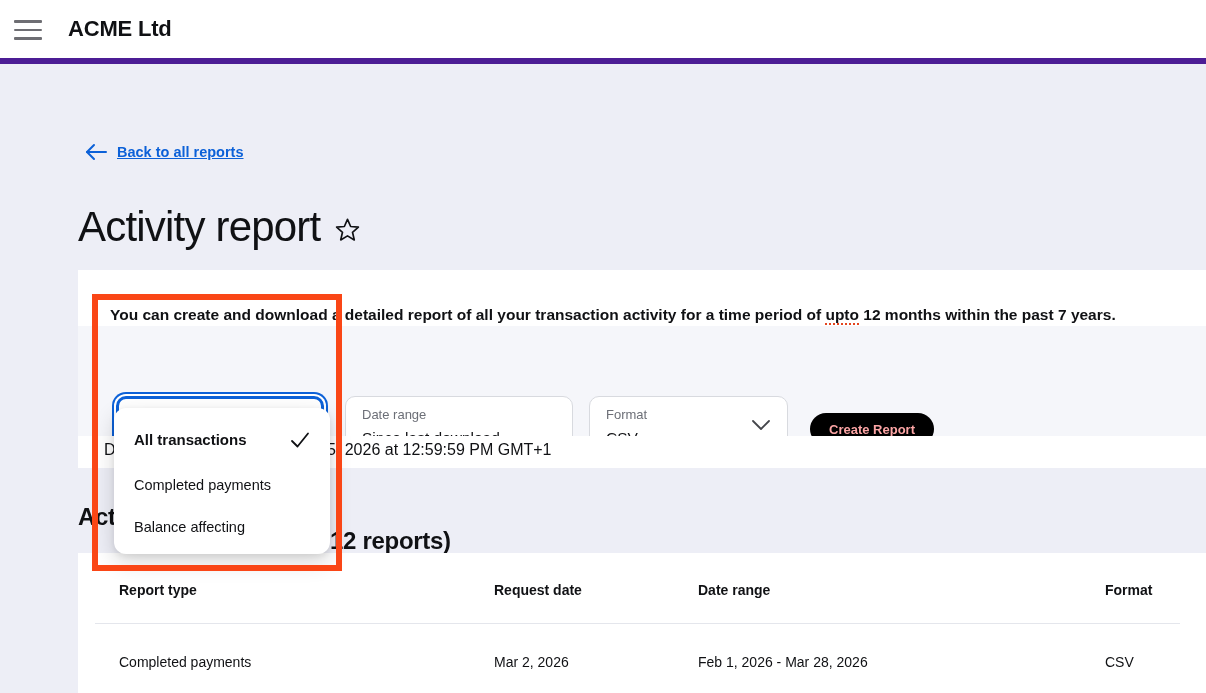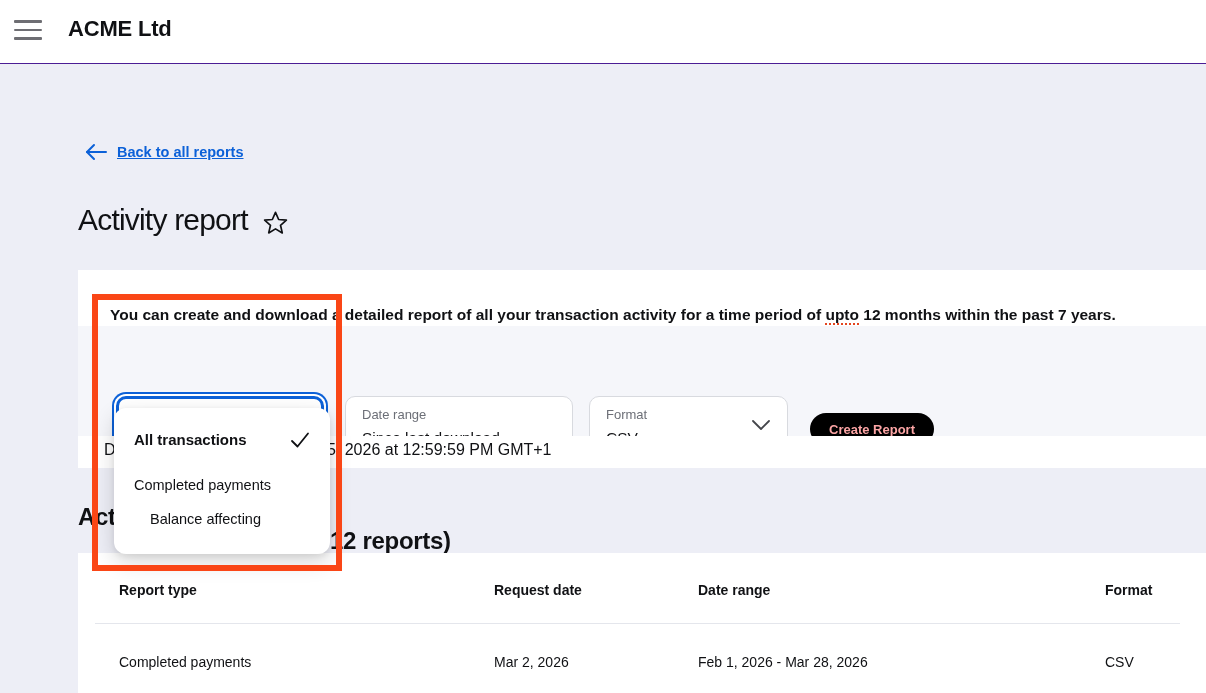--- a/index.html
+++ b/index.html
@@ -2,32 +2,32 @@
 <html style="--accent: #0C61D8; --annotation: #FA4616; --page-bg: #EDEEF6; --band-bg: #F5F6FA; --button-bg: #000000;"><head>
 <meta charset="utf-8">
 <style>
   html,body{margin:0;padding:0;background:#fff;}
   .stage{
     position:relative;width:1206px;height:693px;overflow:hidden;
     font-family:"Liberation Sans",sans-serif;color:#101114;
     background:var(--page-bg,#EDEEF6);
   }
   
-  .app-header{position:absolute;left:0;top:0;width:1206px;height:64px;background:#fff;border-bottom:1px solid #4c1d95;box-sizing:border-box;}
+  .app-header{position:absolute;left:0;top:0;width:1206px;height:64px;background:#fff;border-bottom:6px solid #4c1d95;box-sizing:border-box;}
   .hamburger{position:absolute;left:14px;top:20px;width:28px;height:21px;background:none;border:none;padding:0;cursor:pointer;}
   .hamburger .bar{position:absolute;left:0;width:28px;height:2.5px;background:#6E6E73;border-radius:1px;}
   .hamburger .bar:nth-child(1){top:0;}
   .hamburger .bar:nth-child(2){top:8.5px;}
   .hamburger .bar:nth-child(3){top:17px;}
   .brand{position:absolute;left:68px;top:16px;font-size:22px;font-weight:700;letter-spacing:-.2px;}
   
   .back-link{position:absolute;left:84px;top:143px;display:flex;align-items:center;gap:9px;cursor:pointer;text-decoration:none;}
   .back-link .lbl{font-size:14.5px;font-weight:700;color:var(--accent,#0C61D8);text-decoration:underline;}
   
-  .page-title{position:absolute;left:78px;top:203px;font-size:30px;font-weight:500;letter-spacing:-.8px;display:flex;align-items:center;gap:13px;}
+  .page-title{position:absolute;left:78px;top:203px;font-size:42px;font-weight:500;letter-spacing:-.8px;display:flex;align-items:center;gap:13px;}
   .fav{background:none;border:none;padding:0;cursor:pointer;transform:translateY(3px);}
   
   .card1{position:absolute;left:78px;top:270px;width:1128px;height:198px;background:#fff;}
   .desc{position:absolute;left:32px;top:36px;font-size:15.5px;white-space:nowrap;font-weight:bold;}
   .misspell{text-decoration:underline dotted #E4451F;text-decoration-thickness:2px;text-underline-offset:3px;}
   .controls-band{position:absolute;left:0;top:56px;width:1128px;height:110px;background:var(--band-bg,#F5F6FA);}
   .combo{position:absolute;background:#fff;border:1px solid #D8DADF;border-radius:10px;box-sizing:border-box;cursor:pointer;}
   .combo .combo-label{position:absolute;left:16px;top:10px;font-size:13px;color:#6C6F77;}
   .combo .combo-value{position:absolute;left:16px;top:32px;font-size:15.5px;color:#101114;white-space:nowrap;}
   .combo-txn{left:38px;top:70px;width:208px;height:60px;border:3px solid var(--accent,#0C61D8);
@@ -53,21 +53,21 @@
   .th{position:absolute;top:29px;font-size:14px;font-weight:700;white-space:nowrap;}
   .table-divider{position:absolute;left:17px;right:26px;top:70px;height:1px;background:#E4E6EC;}
   .table-row{position:absolute;left:0;top:71px;width:1128px;height:69px;cursor:pointer;}
   .td{position:absolute;top:30px;font-size:14px;white-space:nowrap;}
   
   .menu-popup{position:absolute;left:114px;top:408px;width:216px;height:146px;background:#fff;border-radius:12px;
               box-shadow:0 8px 22px rgba(0,0,0,.16),0 2px 6px rgba(0,0,0,.08);z-index:40;}
   .menu-item{position:absolute;left:0;width:216px;height:40px;cursor:pointer;}
   .menu-item .mi-label{position:absolute;left:20px;top:0;font-size:14.5px;white-space:nowrap;}
   .menu-item-0{top:23px;} .menu-item-0 .mi-label{font-size:15px;font-weight:700;}
-  .menu-item-1{top:69px;} .menu-item-2{top:103px;margin-left:16px;}
+  .menu-item-1{top:69px;} .menu-item-2{top:111px;}
   .menu-item .check{position:absolute;right:18px;top:-3px;}
   
   .annotation-rect{position:absolute;left:92px;top:294px;width:250px;height:277px;box-sizing:border-box;
                    border:6px solid var(--annotation,#FA4616);z-index:60;pointer-events:none;}
   svg{display:block;}
 </style>
 </head>
 <body>
 
 <div class="stage">

